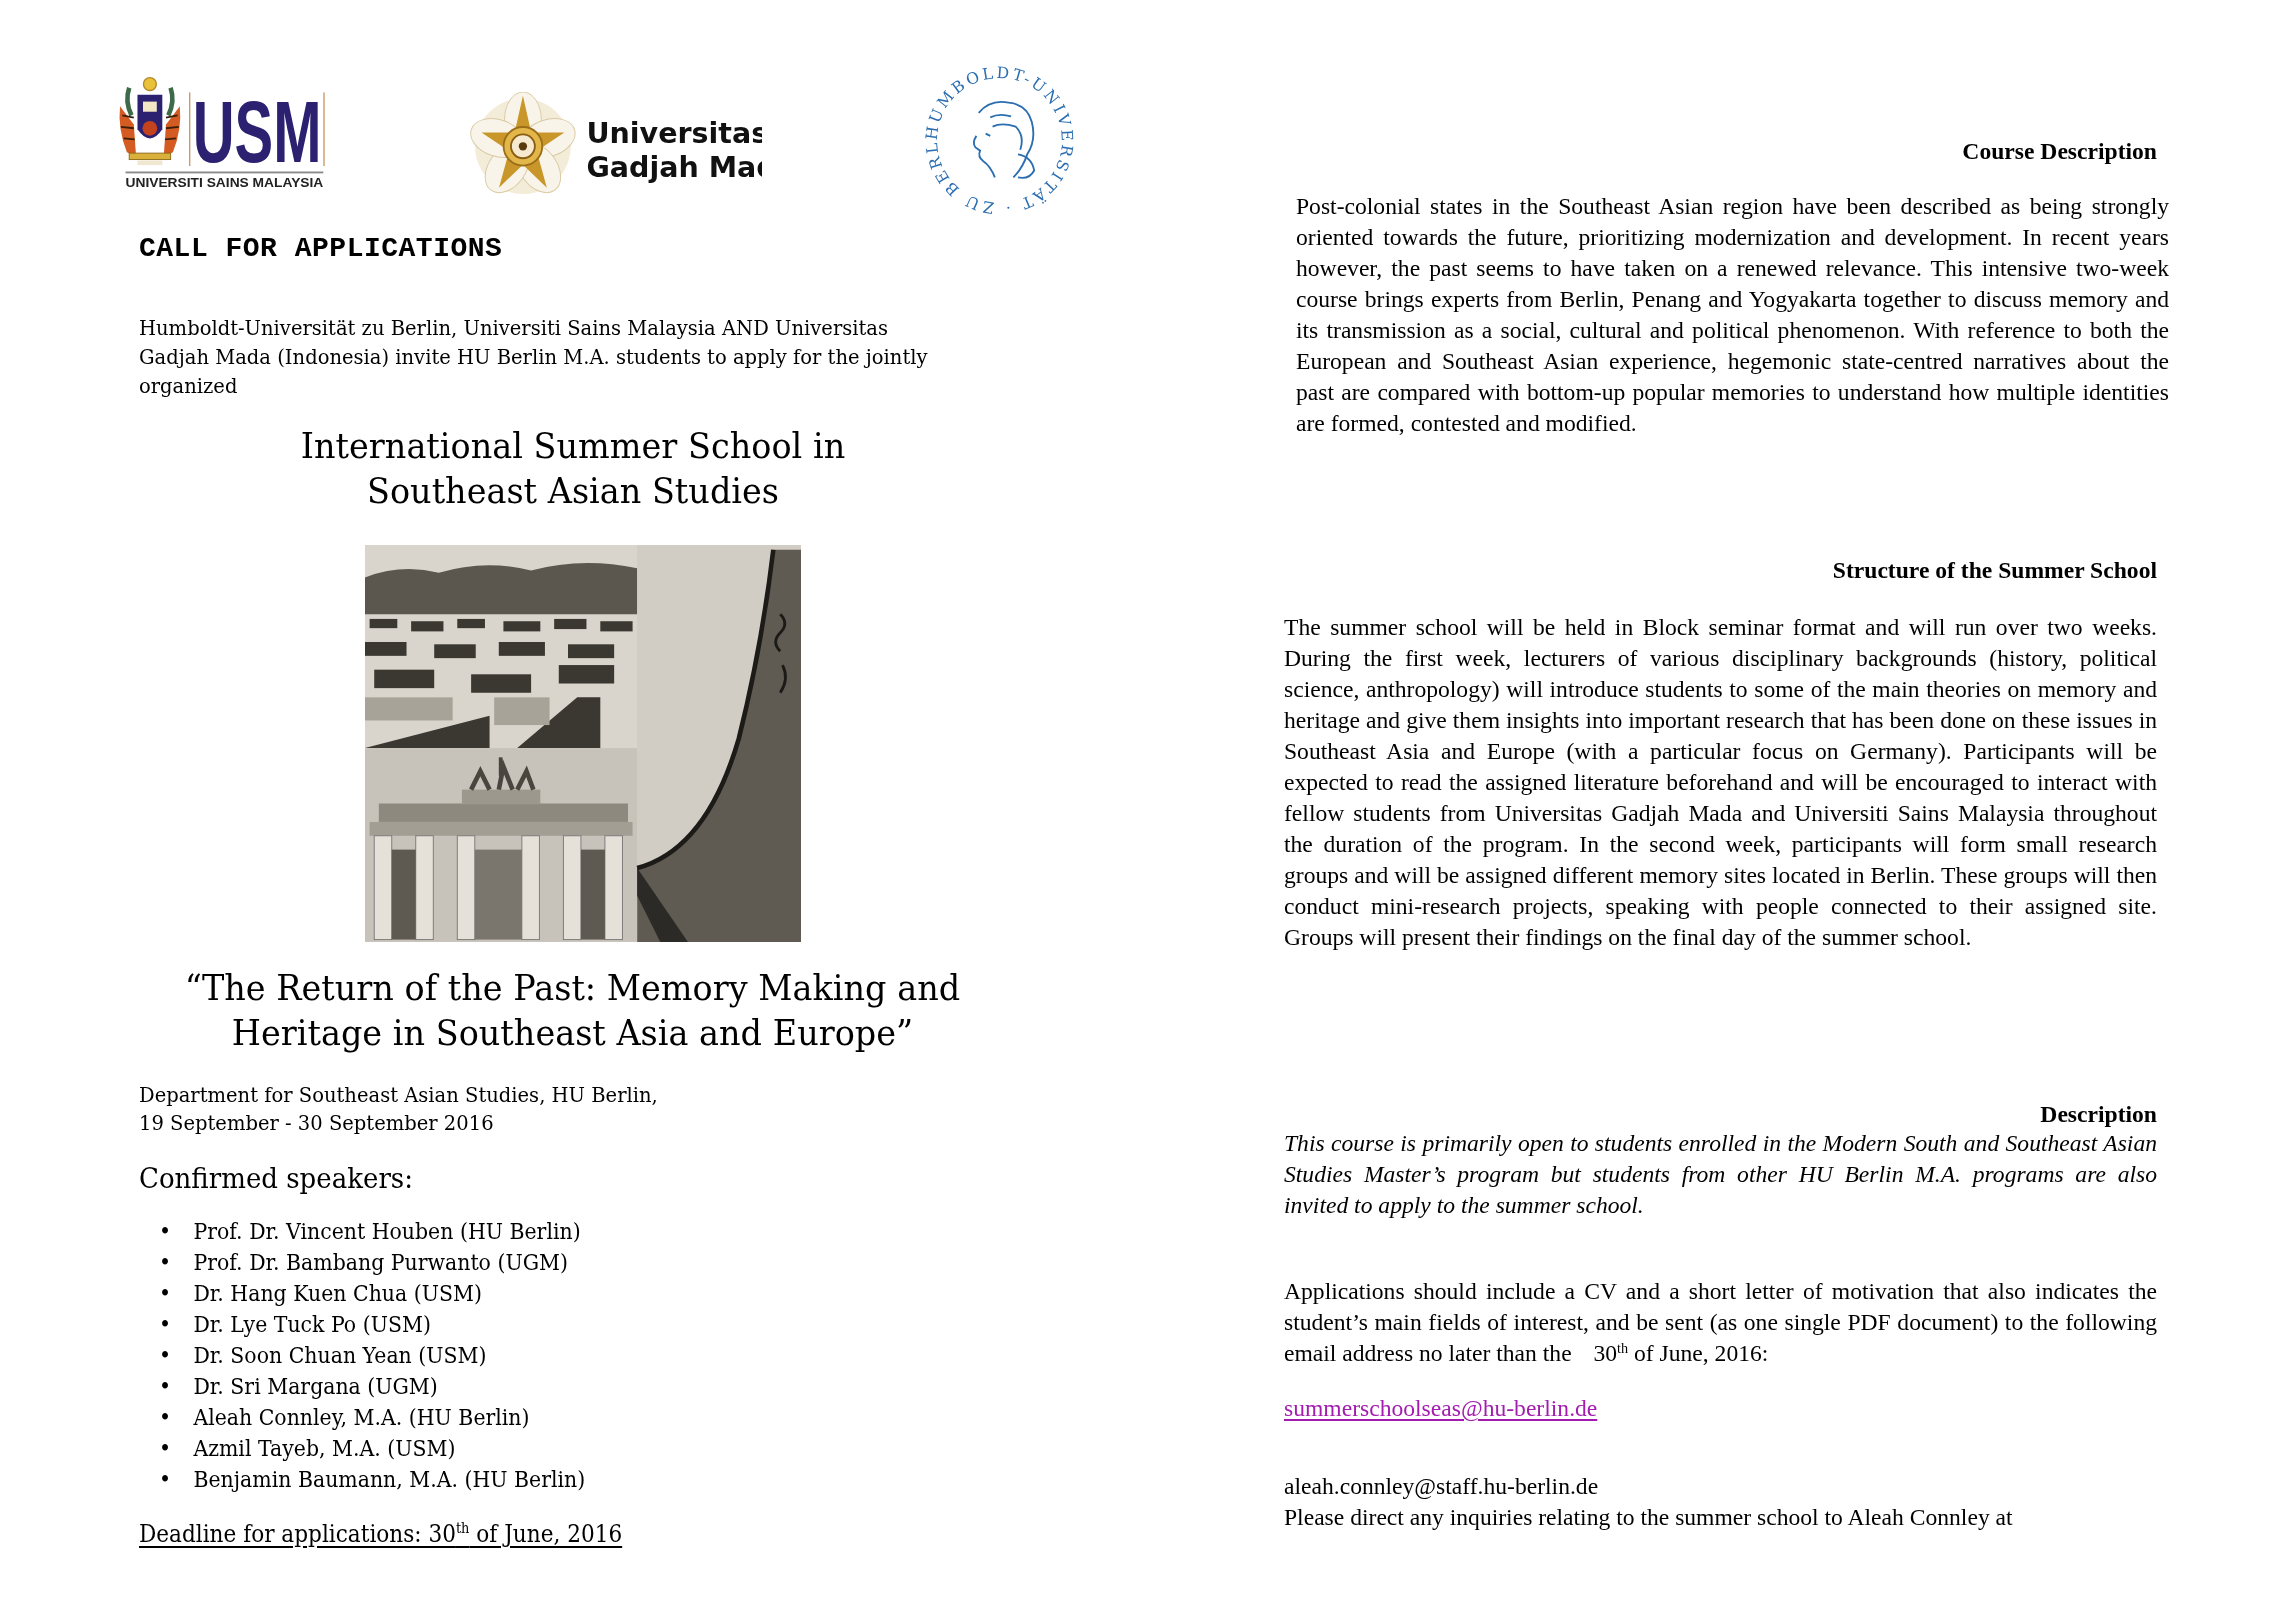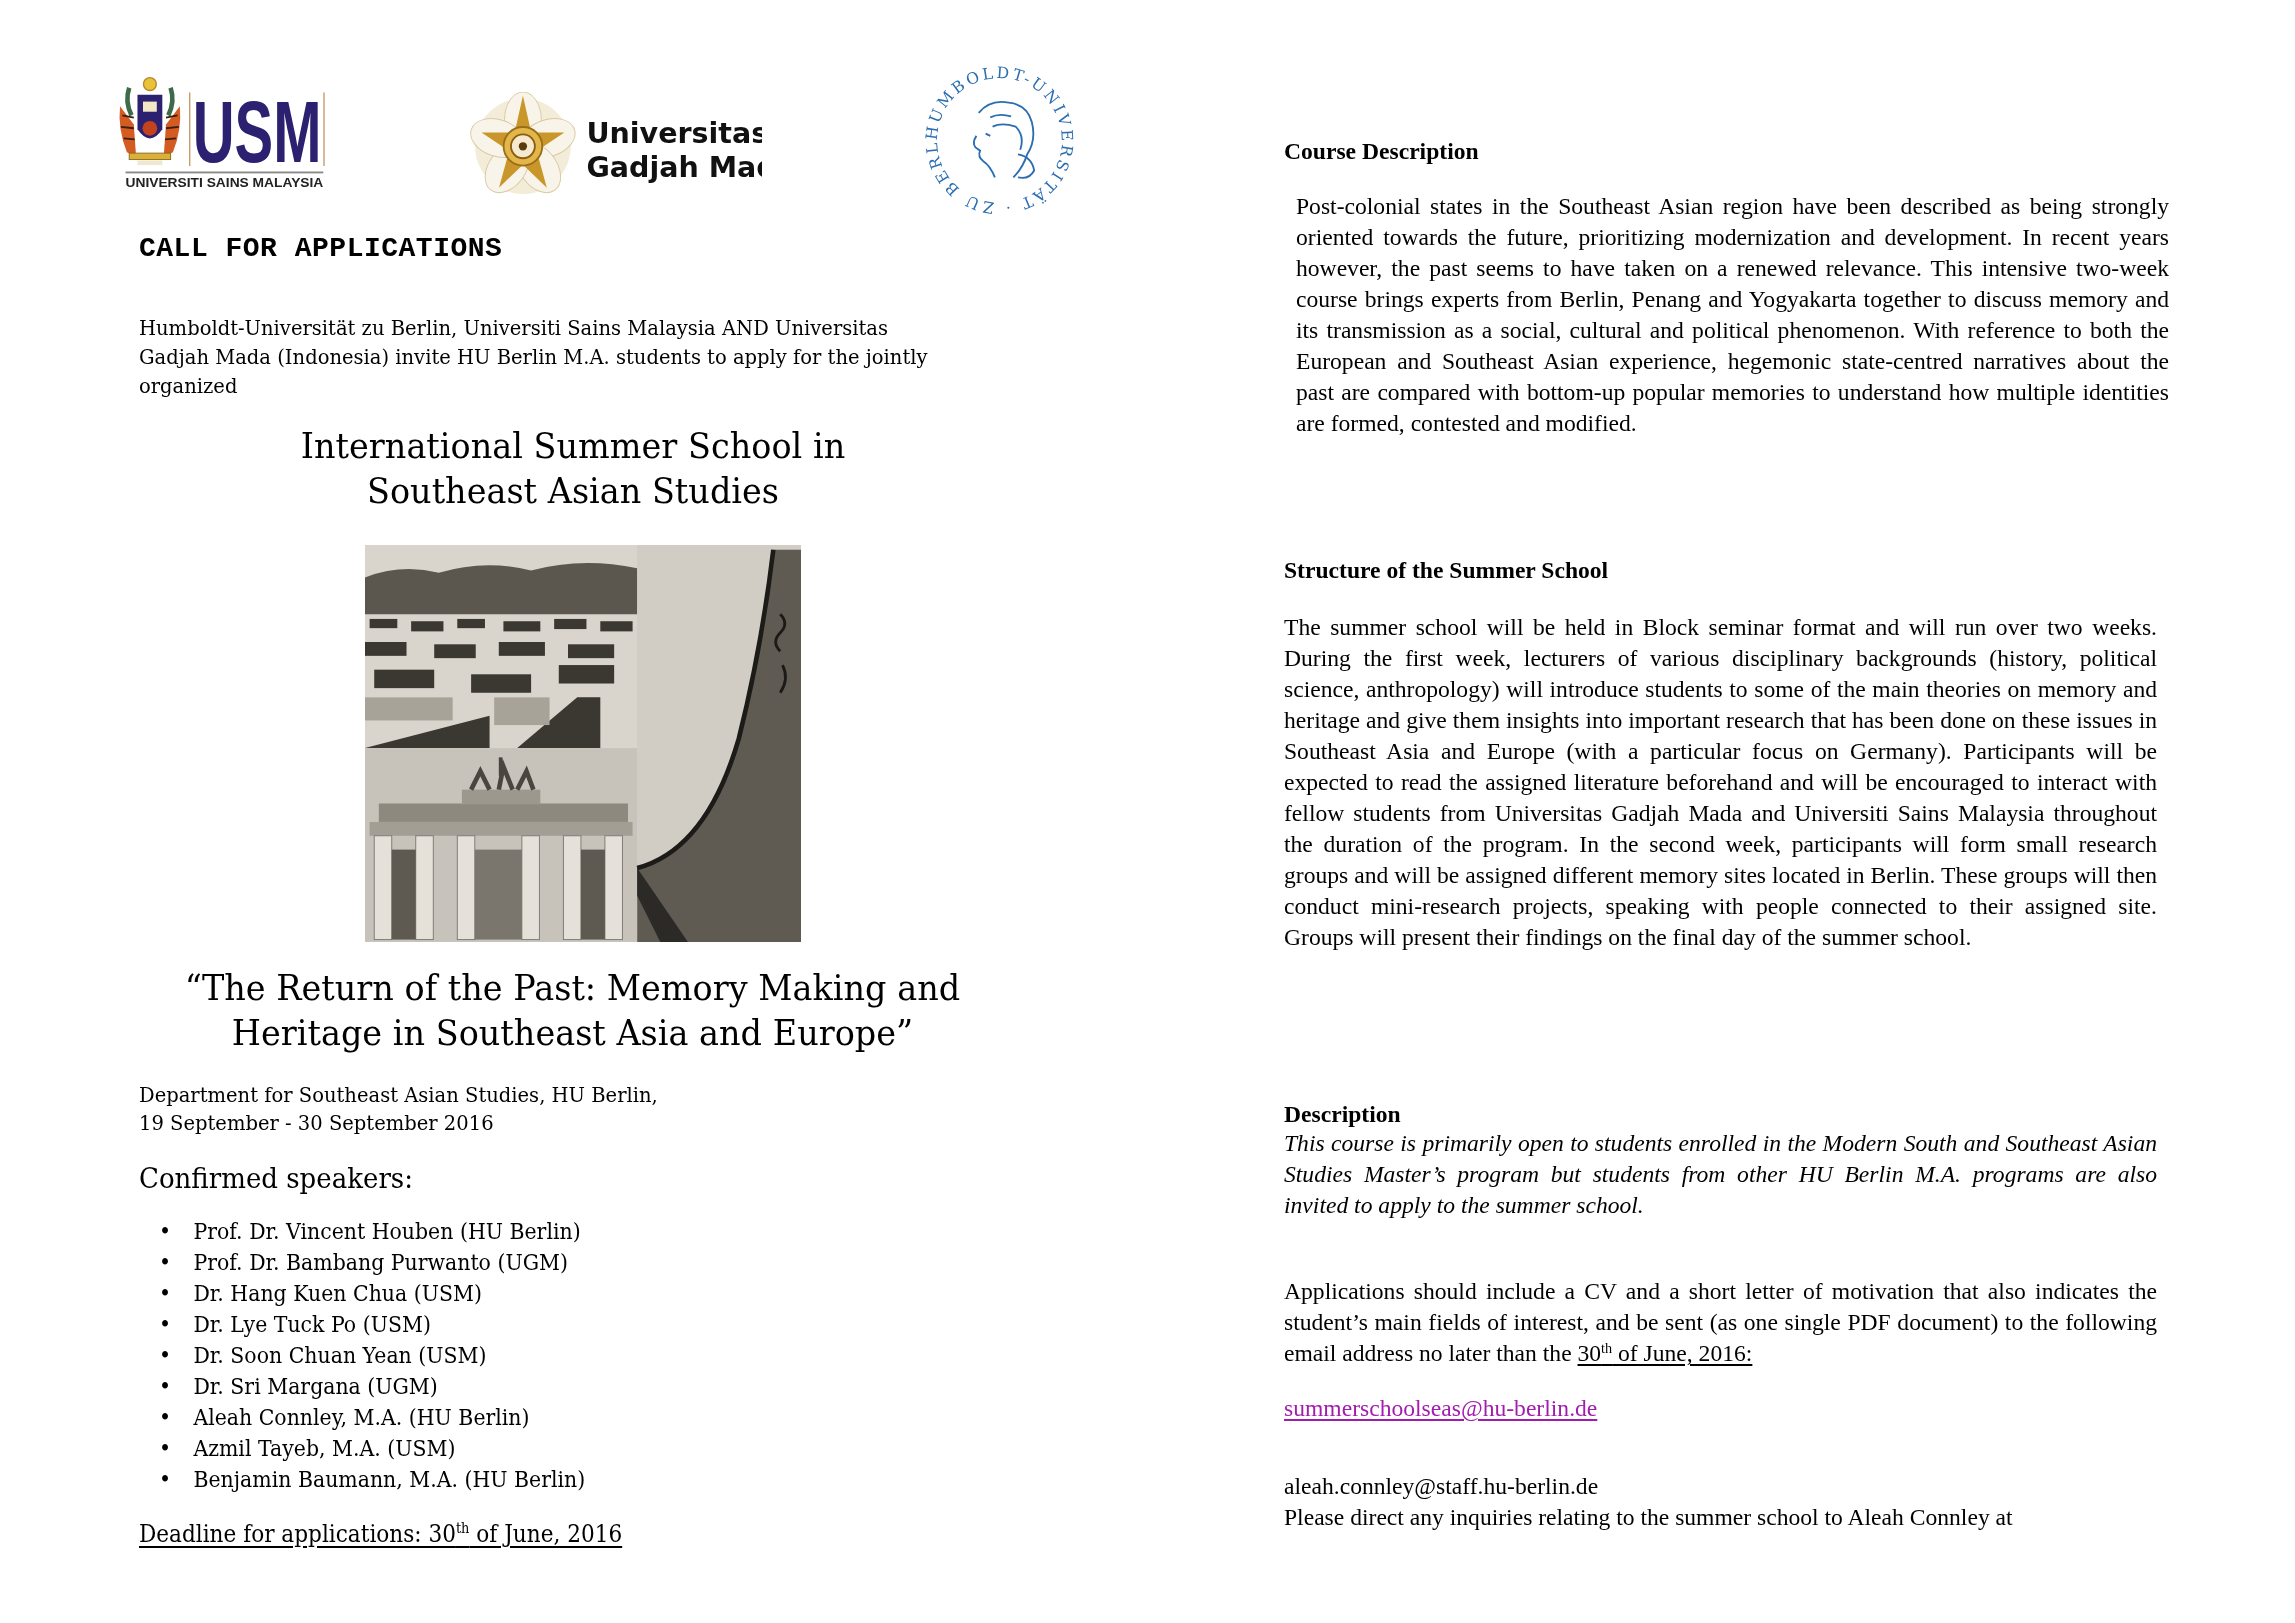--- a/index.html
+++ b/index.html
@@ -30,33 +30,33 @@
   #speaker-list { left: 159px; top: 1216px; margin: 0; padding: 0; list-style: none;
     font-family: "DejaVu Serif", serif; font-size: 22px; line-height: 31px;
     transform: scaleX(0.93); transform-origin: left top; }
   #speaker-list li { position: relative; padding-left: 37px; white-space: nowrap; }
   #speaker-list li .bullet { position: absolute; left: 0; top: 0; }
   #deadline { left: 139px; top: 1520px; font-family: "DejaVu Serif", serif; font-size: 24px;
     text-decoration: underline; text-underline-offset: 3.7px; transform: scaleX(0.9); transform-origin: left top; white-space: nowrap; }
   sup { font-size: 0.6em; vertical-align: 0.6em; line-height: 0; }
 
   
-  .rc { left: 1284px; width: 873px; font-family: "Liberation Serif", serif; font-size: 23.6px; }
+  .rc { left: 1284px; width: 873px; font-family: "Liberation Serif", serif; font-size: 23.6px; text-align: right; }
   .rc-heading { font-weight: bold; font-size: 23.6px; }
   .rc-para { text-align: justify; line-height: 31px; }
   #h-course { top: 138px; }
   #p-course { top: 191px; margin-left: 12px; }
   #h-structure { top: 557px; }
   #p-structure { top: 612px; }
   #h-apps { top: 1101px; }
   #p-apps1 { top: 1128px; font-style: italic; }
   #p-apps2 { top: 1276px; }
   #email-link { top: 1395px; color: #a21caf; text-decoration: underline; text-underline-offset: 2.8px; width: auto; }
   #p-inquiry { top: 1471px; line-height: 31px; text-align: left; }
-  .u { text-decoration: underline; text-underline-offset: 2.8px; }
+  .u { text-underline-offset: 2.8px; margin-left: 16px; }
 </style>
 </head>
 <body>
 
 <div id="logo-usm" class="abs">
   <svg width="217" height="115" viewBox="0 0 470 250">
 
     <g>
       <circle cx="75" cy="22" r="14" fill="#e8c33a" stroke="#b8862a" stroke-width="3"></circle>
       <path d="M30 30 Q20 60 35 90" stroke="#3d6b4a" stroke-width="10" fill="none"></path>

